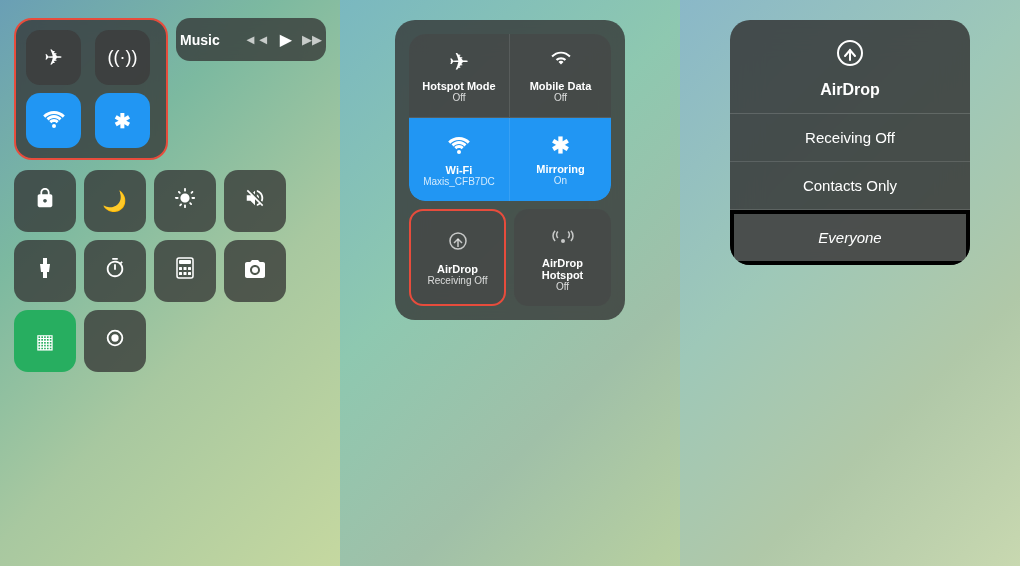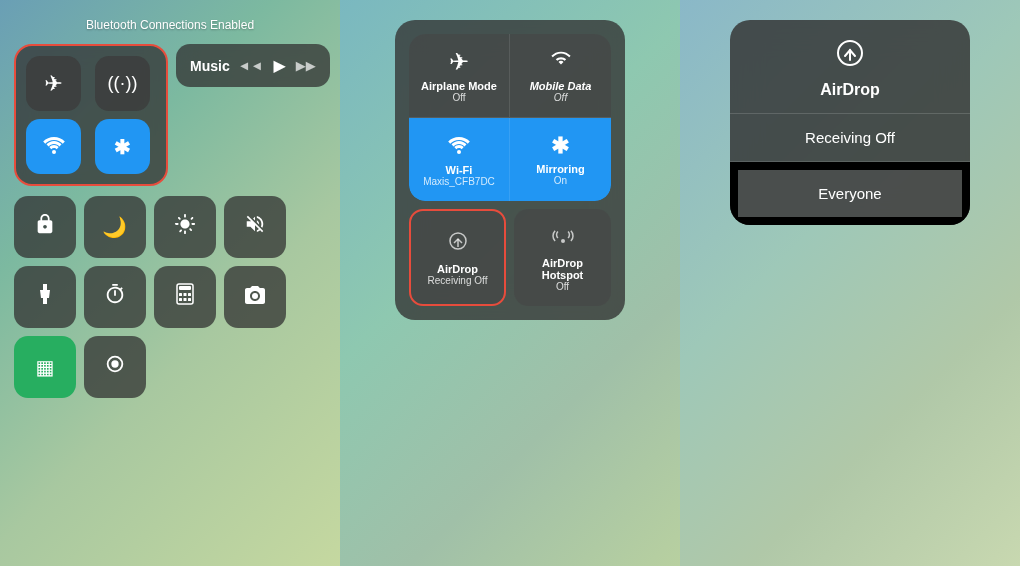--- a/index.html
+++ b/index.html
@@ -173,21 +173,21 @@
       display: flex;
       flex-direction: column;
       align-items: center;
       justify-content: center;
       padding: 14px 8px;
       cursor: pointer;
       position: relative;
     }
 
     .conn-cell:nth-child(1) { border-radius: 16px 0 0 0; border-right: 0.5px solid rgba(255,255,255,0.1); border-bottom: 0.5px solid rgba(255,255,255,0.1); }
-    .conn-cell:nth-child(2) { border-radius: 0 16px 0 0; border-bottom: 0.5px solid rgba(255,255,255,0.1); font-style: italic; }
+    .conn-cell:nth-child(2) { border-radius: 0 16px 0 0; border-bottom: 0.5px solid rgba(255,255,255,0.1); }
     .conn-cell:nth-child(3) { border-radius: 0 0 0 16px; border-right: 0.5px solid rgba(255,255,255,0.1); }
     .conn-cell:nth-child(4) { border-radius: 0 0 16px 0; }
 
     .conn-cell.active-blue { background: #2196F3; }
 
     .conn-cell-icon {
       font-size: 24px;
       color: white;
       margin-bottom: 4px;
     }
@@ -292,44 +292,44 @@
       text-align: center;
       border-bottom: 0.5px solid rgba(255,255,255,0.12);
       cursor: pointer;
     }
 
     .airdrop-menu-item:last-child {
       border-bottom: none;
     }
 
     .airdrop-menu-item.highlighted-item {
-      border: 8px solid #000000;
+      border: 4px solid #000000;
       background: rgba(80,80,80,0.5);
+      font-style: italic;
     }
 
     .music-inline-card {
       background: rgba(50,50,50,0.75);
       border-radius: 14px;
-      padding: 12px 14px;
+      padding: 12px 4px;
       display: flex;
       align-items: center;
       gap: 8px;
       backdrop-filter: blur(10px);
       flex: 1;
     }
 
   </style>
 </head>
 <body>
 
 <div class="panel">
   <div class="panel-bg panel-1-bg"></div>
   <div style="position:relative;z-index:1;padding:18px 14px;display:flex;flex-direction:column;align-items:center;">
 
-    <div class="bluetooth-label">Bluetooth Connections Enabled</div>
 
     <div style="display:flex;gap:8px;width:100%;align-items:flex-start;">
 
       <div class="control-card highlighted-card" style="padding:10px;">
         <div class="connectivity-grid">
           <div class="ctrl-btn active-dark">
             <span class="ctrl-icon">✈</span>
           </div>
           <div class="ctrl-btn active-dark">
             <span class="ctrl-icon" style="font-size:18px;">((·))</span>
@@ -443,21 +443,21 @@
 </div>
 
 <div class="panel">
   <div class="panel-bg panel-2-bg"></div>
   <div class="panel-2-content">
     <div class="full-control-card">
 
       <div class="connectivity-grid-4">
         <div class="conn-cell">
           <span class="conn-cell-icon">✈</span>
-          <span class="conn-cell-label">Airplane Mode</span>
+          <span class="conn-cell-label">Hotspot Mode</span>
           <span class="conn-cell-sub">Off</span>
         </div>
         <div class="conn-cell">
           <span class="conn-cell-icon">
             <svg width="22" height="22" viewBox="0 0 24 24" fill="white">
               <path d="M1.5 8.5l1.5 1.5C5.5 7.5 8.6 6 12 6s6.5 1.5 9 4l1.5-1.5C19.8 5.7 16.1 4 12 4S4.2 5.7 1.5 8.5zM12 10c-2.2 0-4.2.9-5.7 2.3L8 14c1-1 2.4-1.5 4-1.5s3 .5 4 1.5l1.7-1.7C16.2 10.9 14.2 10 12 10zm0 4c-1.1 0-2 .4-2.7 1.2l2.7 2.8 2.7-2.8C14 14.4 13.1 14 12 14z"></path>
             </svg>
           </span>
           <span class="conn-cell-label">Mobile Data</span>
           <span class="conn-cell-sub">Off</span>
@@ -519,16 +519,17 @@
         <span class="airdrop-icon">
           <svg width="30" height="30" viewBox="0 0 30 30" fill="white">
             <circle cx="15" cy="15" r="12" fill="none" stroke="white" stroke-width="2"></circle>
             <path d="M10 18l5-6 5 6" stroke="white" stroke-width="2" fill="none" stroke-linecap="round"></path>
             <line x1="15" y1="12" x2="15" y2="22" stroke="white" stroke-width="2" stroke-linecap="round"></line>
           </svg>
         </span>
         <span class="airdrop-title">AirDrop</span>
       </div>
       <div class="airdrop-menu-item">Receiving Off</div>
+      <div class="airdrop-menu-item">Contacts Only</div>
       <div class="airdrop-menu-item highlighted-item">Everyone</div>
     </div>
   </div>
 </div>
 
 </body></html>

